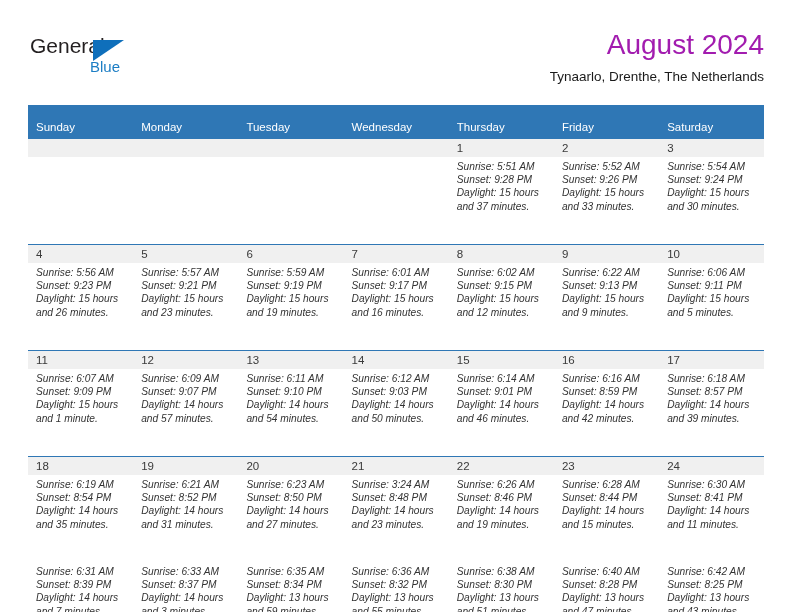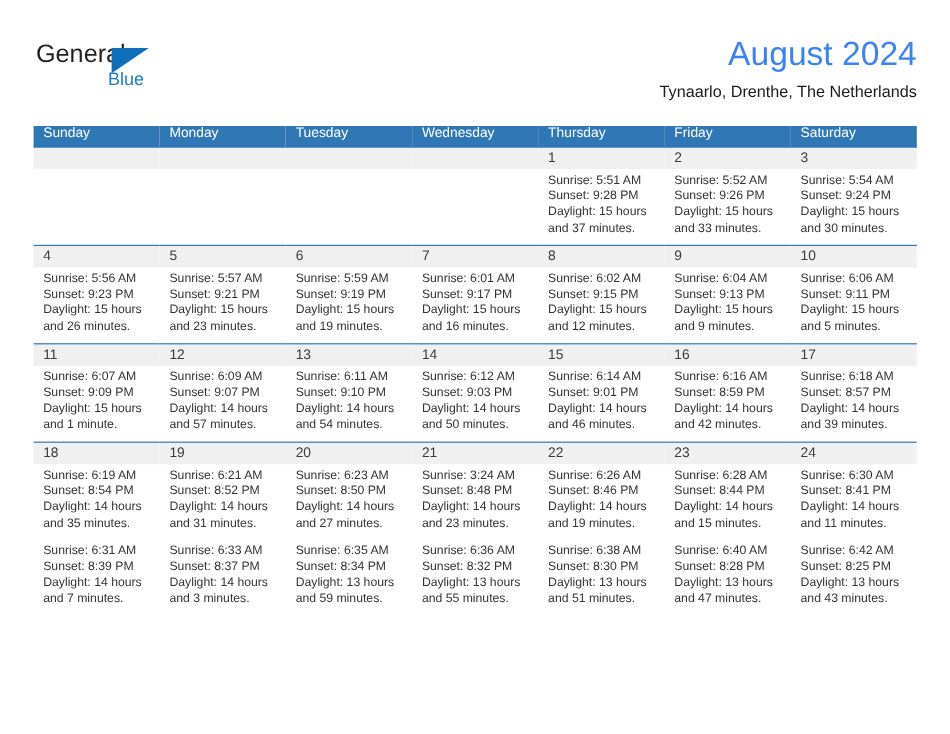--- a/index.html
+++ b/index.html
@@ -66,21 +66,21 @@
 
   .title-block {
     position: absolute;
     right: 0;
     top: 0;
     text-align: right;
   }
   .cal-title {
     font-size: 28px;
     font-weight: normal;
-    color: #3b82f6;
+    color: #a21caf;
     line-height: 34px;
     white-space: nowrap;
   }
   .cal-subtitle {
     margin-top: 6px;
     font-size: 13.5px;
     color: #1a1a1a;
     line-height: 17px;
     white-space: nowrap;
   }
@@ -93,45 +93,46 @@
     width: 736px;
     border-collapse: collapse;
     table-layout: fixed;
   }
   .calendar th {
     background: #2f77b5;
     color: #ffffff;
     font-weight: normal;
     font-size: 11.5px;
     text-align: left;
-    padding: 0 0 5px 8px;
+    padding: 16px 0 5px 8px;
     height: 11px;
     border: none;
   }
   .week-row {
     border-top: 1.5px solid #2f77b5;
   }
   .daynum-row td {
     background: #f0f0f0;
     font-size: 11.5px;
     color: #3a3a3a;
     padding: 3px 0 3px 8px;
     height: 12px;
     vertical-align: top;
     border: none;
   }
   .detail-row td {
     background: #ffffff;
     font-size: 10.2px;
     color: #333333;
-    padding: 3px 6px 0 8px;
+    padding: 3px 6px 24px 8px;
     vertical-align: top;
     line-height: 13.2px;
     border: none;
     height: 60px;
+    font-style: italic;
   }
   .detail-row td.empty {
     background: #ffffff;
   }
   .daynum-row td.empty {
     background: #f0f0f0;
   }
   .line {
     line-height: 13.2px;
     white-space: nowrap;
@@ -246,21 +247,21 @@
             <div class="line">Daylight: 15 hours</div>
             <div class="line">and 16 minutes.</div>
           </td>
           <td>
             <div class="line">Sunrise: 6:02 AM</div>
             <div class="line">Sunset: 9:15 PM</div>
             <div class="line">Daylight: 15 hours</div>
             <div class="line">and 12 minutes.</div>
           </td>
           <td>
-            <div class="line">Sunrise: 6:04 AM</div>
+            <div class="line">Sunrise: 6:22 AM</div>
             <div class="line">Sunset: 9:13 PM</div>
             <div class="line">Daylight: 15 hours</div>
             <div class="line">and 9 minutes.</div>
           </td>
           <td>
             <div class="line">Sunrise: 6:06 AM</div>
             <div class="line">Sunset: 9:11 PM</div>
             <div class="line">Daylight: 15 hours</div>
             <div class="line">and 5 minutes.</div>
           </td>

